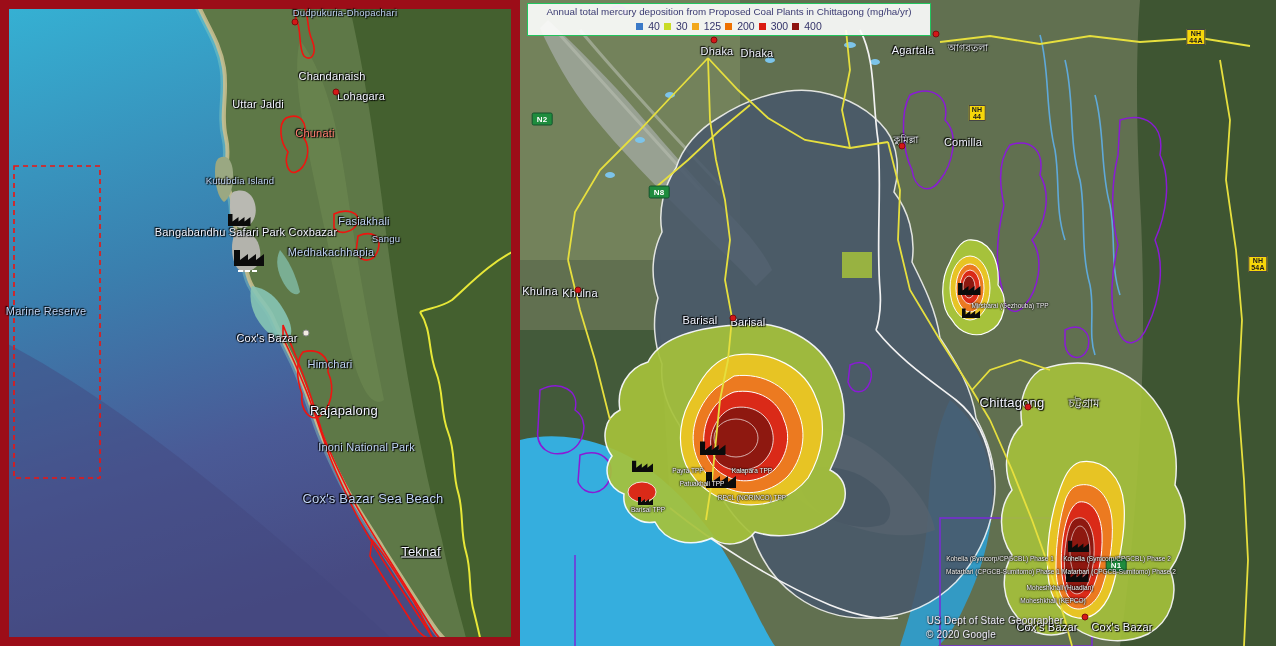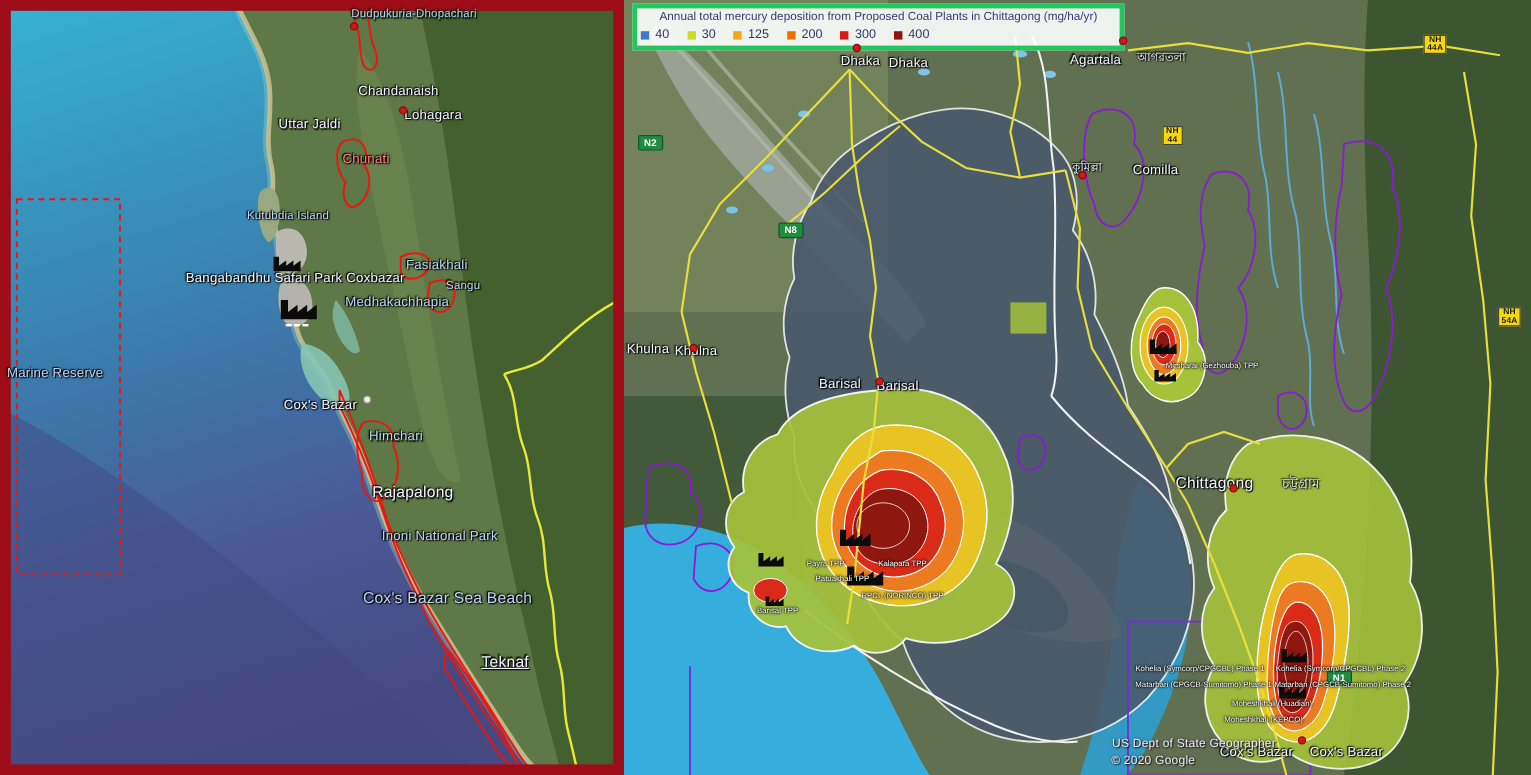--- a/index.html
+++ b/index.html
@@ -21,23 +21,23 @@
          text-shadow:0 0 1px #000,0 0 2px #000,0 0 2px #000;}
   .attrib{font-size:10px;color:#eceaf6;text-shadow:0 0 2px #222,1px 1px 1px #222;}
   .shield-green{font-size:8px;font-weight:bold;background:#1f8c3e;color:#fff;
         border:1px solid #14532d;border-radius:2px;padding:1px 4px;text-shadow:none;}
   .shield-yellow{font-size:7px;font-weight:bold;background:#f6d70a;color:#1a1a1a;
         border:1px solid #444;padding:0 2px;line-height:7px;white-space:pre-line;
         text-align:center;text-shadow:none;}
   .dot-red{width:5px;height:5px;background:#d41717;border:1px solid #7d0d0d;border-radius:50%;}
   .dot-white{width:5px;height:5px;background:#f3ece2;border:1px solid #8d8d8d;border-radius:50%;}
   #legend{position:absolute;left:7px;top:3px;width:396px;background:rgba(255,255,255,.9);
-          border:4px solid #22c55e;padding:2px 3px 3px;text-align:center;}
+          border:1px solid #22c55e;padding:2px 3px 3px;text-align:center;}
   #legend-title{font-size:9.8px;color:#3a3a72;white-space:nowrap;}
-  #legend-items{display:flex;gap:15px;margin-top:3px;}
+  #legend-items{display:flex;justify-content:center;gap:4px;margin-top:3px;}
   .legend-item{display:flex;align-items:center;gap:5px;}
   .legend-swatch{width:7px;height:7px;display:inline-block;}
   .legend-val{font-size:10.5px;color:#34346a;}
 </style>
 </head>
 <body>
 
 <div id="app">
 
   <div id="left-panel">
@@ -223,21 +223,21 @@
         </div>
     </div>
   </div>
 
   <div id="labels-layer">
     <div>
         <span class="mlabel park small" style="left: 345px; top: 12px;">Dudpukuria-Dhopachari</span>
         <span class="mlabel place" style="left: 332px; top: 28px; margin-top: 48px;">Chandanaish</span>
         <span class="mlabel place" style="left: 258px; top: 104px;">Uttar Jaldi</span>
         <span class="mlabel place" style="left: 361px; top: 96px;">Lohagara</span>
-        <span class="mlabel red-place" style="left: 305px; top: 133px;">Chunati</span>
+        <span class="mlabel red-place" style="left: 315px; top: 133px;">Chunati</span>
         <span class="mlabel park small" style="left: 240px; top: 180px;">Kutubdia Island</span>
         <span class="mlabel place" style="left: 246px; top: 232px;">Bangabandhu Safari Park Coxbazar</span>
         <span class="mlabel park" style="left: 364px; top: 221px;">Fasiakhali</span>
         <span class="mlabel park small" style="left: 386px; top: 238px;">Sangu</span>
         <span class="mlabel park" style="left: 331px; top: 252px;">Medhakachhapia</span>
         <span class="mlabel park" style="left: 46px; top: 311px;">Marine Reserve</span>
         <span class="mlabel place" style="left: 267px; top: 338px;">Cox's Bazar</span>
         <span class="mlabel park" style="left: 330px; top: 364px;">Himchari</span>
         <span class="mlabel place big" style="left: 344px; top: 410px;">Rajapalong</span>
         <span class="mlabel park" style="left: 345px; top: 447px; padding-left: 43px;">Inoni National Park</span>

